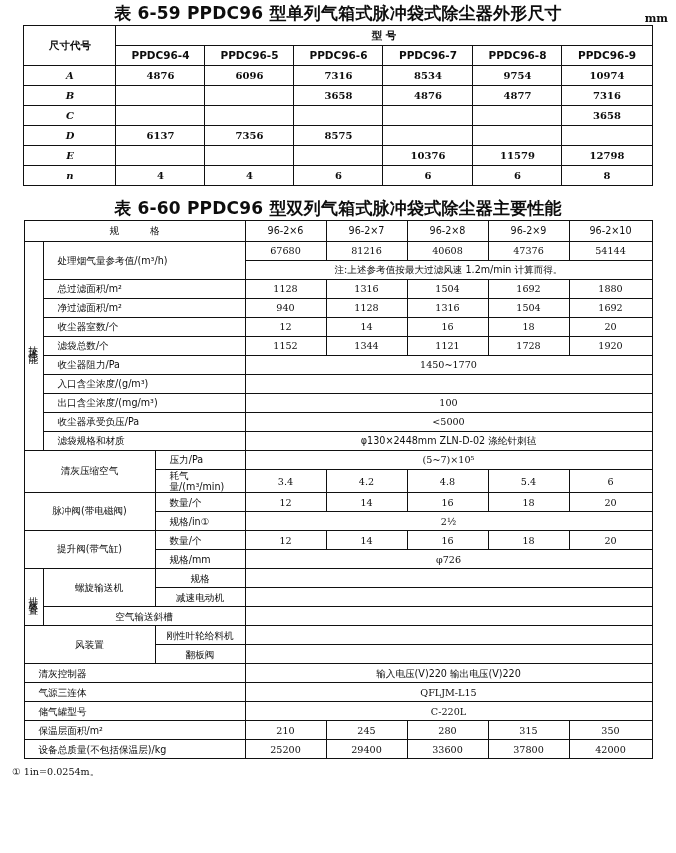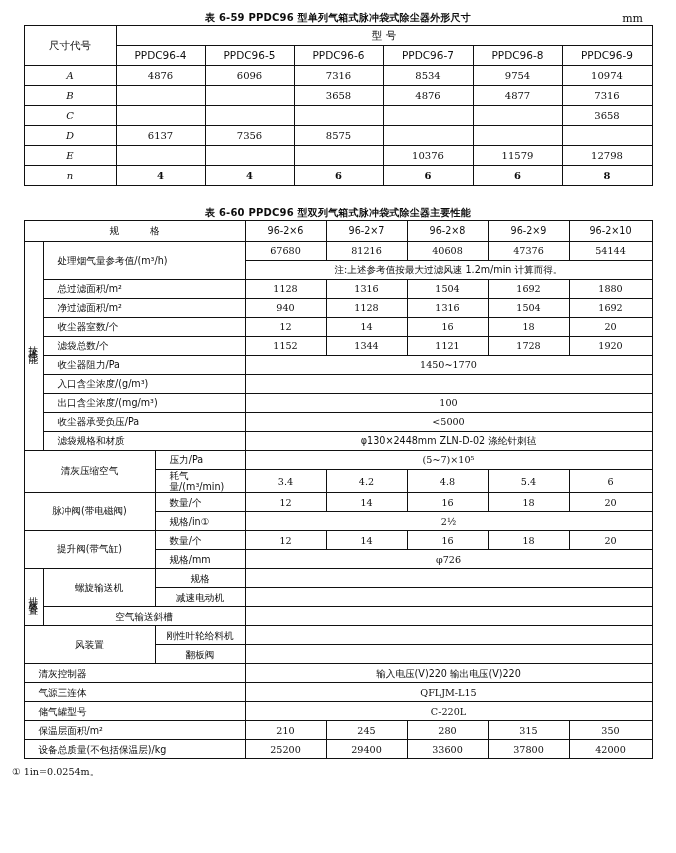--- a/index.html
+++ b/index.html
@@ -9,36 +9,36 @@
     font-family:"DejaVu Sans","Liberation Sans",sans-serif;
     color:#0d0d0d;
     overflow:hidden;
   }
   .page{position:relative;width:676px;height:853px;box-sizing:border-box;}
 
   
   .tbl-title{
     text-align:center;
     font-weight:bold;
-    font-size:10px;
+    font-size:17px;
     letter-spacing:.2px;
     padding:0;
   }
   .title-row{
     display:flex;
     align-items:flex-end;
     justify-content:center;
     position:relative;
   }
   .unit-right{
     position:absolute;
-    right:33px;
+    right:8px;
     bottom:0;
     font-size:11px;
-    font-weight:normal;
+    font-weight:bold;
     font-family:"DejaVu Serif","Liberation Serif",serif;
   }
 
   
   table.grid{
     border-collapse:collapse;
     table-layout:fixed;
     font-size:10px;
     font-family:"DejaVu Sans","Liberation Sans",sans-serif;
   }
@@ -52,21 +52,21 @@
   }
   table.grid.outer{
     border:1.6px solid #000;
   }
   .num{font-family:"DejaVu Serif","Liberation Serif",serif;font-size:10.5px;}
   .ital{font-style:italic;font-family:"DejaVu Serif","Liberation Serif",serif;font-size:11.5px;}
   .bold{font-weight:bold;}
 
   
   #t1{width:628px;margin:0 auto;}
-  #t1 td{height:19px;}
+  #t1 td{height:19px;font-weight:bold;}
   #t1 .hdr{font-size:10.5px;}
   .spread2{letter-spacing:14px;padding-left:14px;}
 
   
   #t2{width:628px;margin:0 auto;}
   #t2 td{height:18px;font-size:9.6px;}
   #t2 td.rowlab{text-align:left;padding-left:14px;font-size:9.6px;}
   #t2 td.vert{
     font-size:9.6px;
     width:17px;

